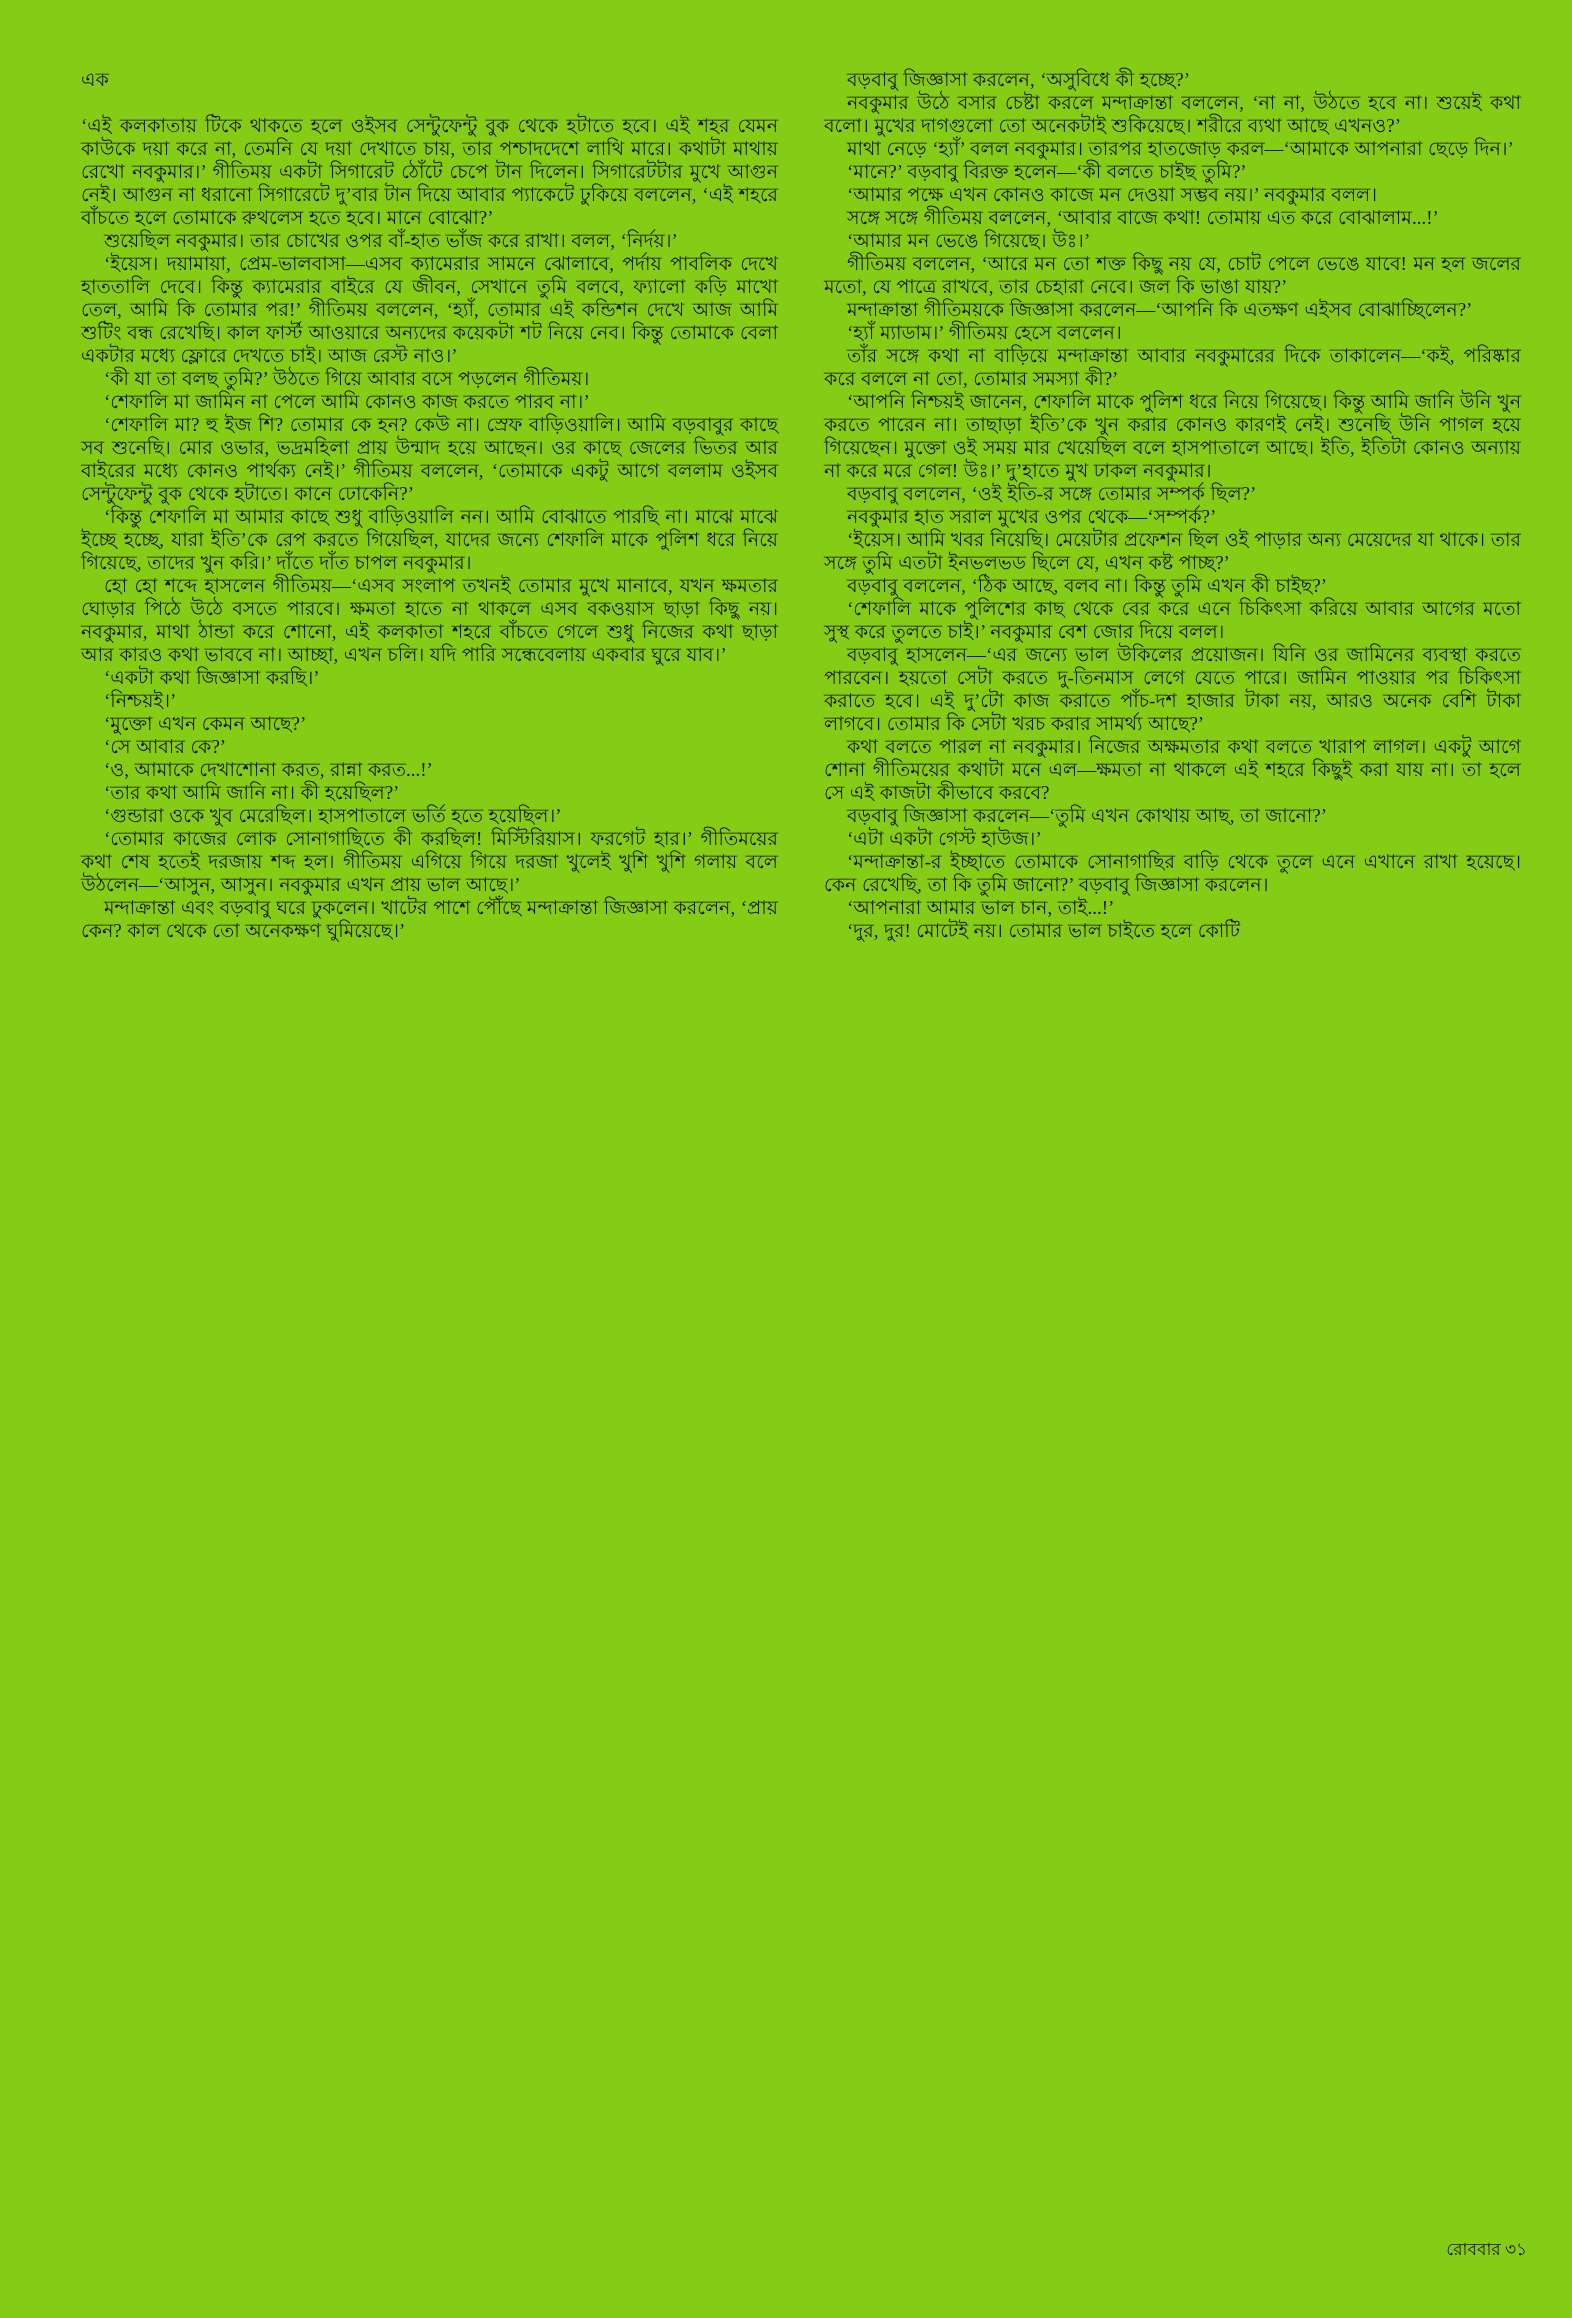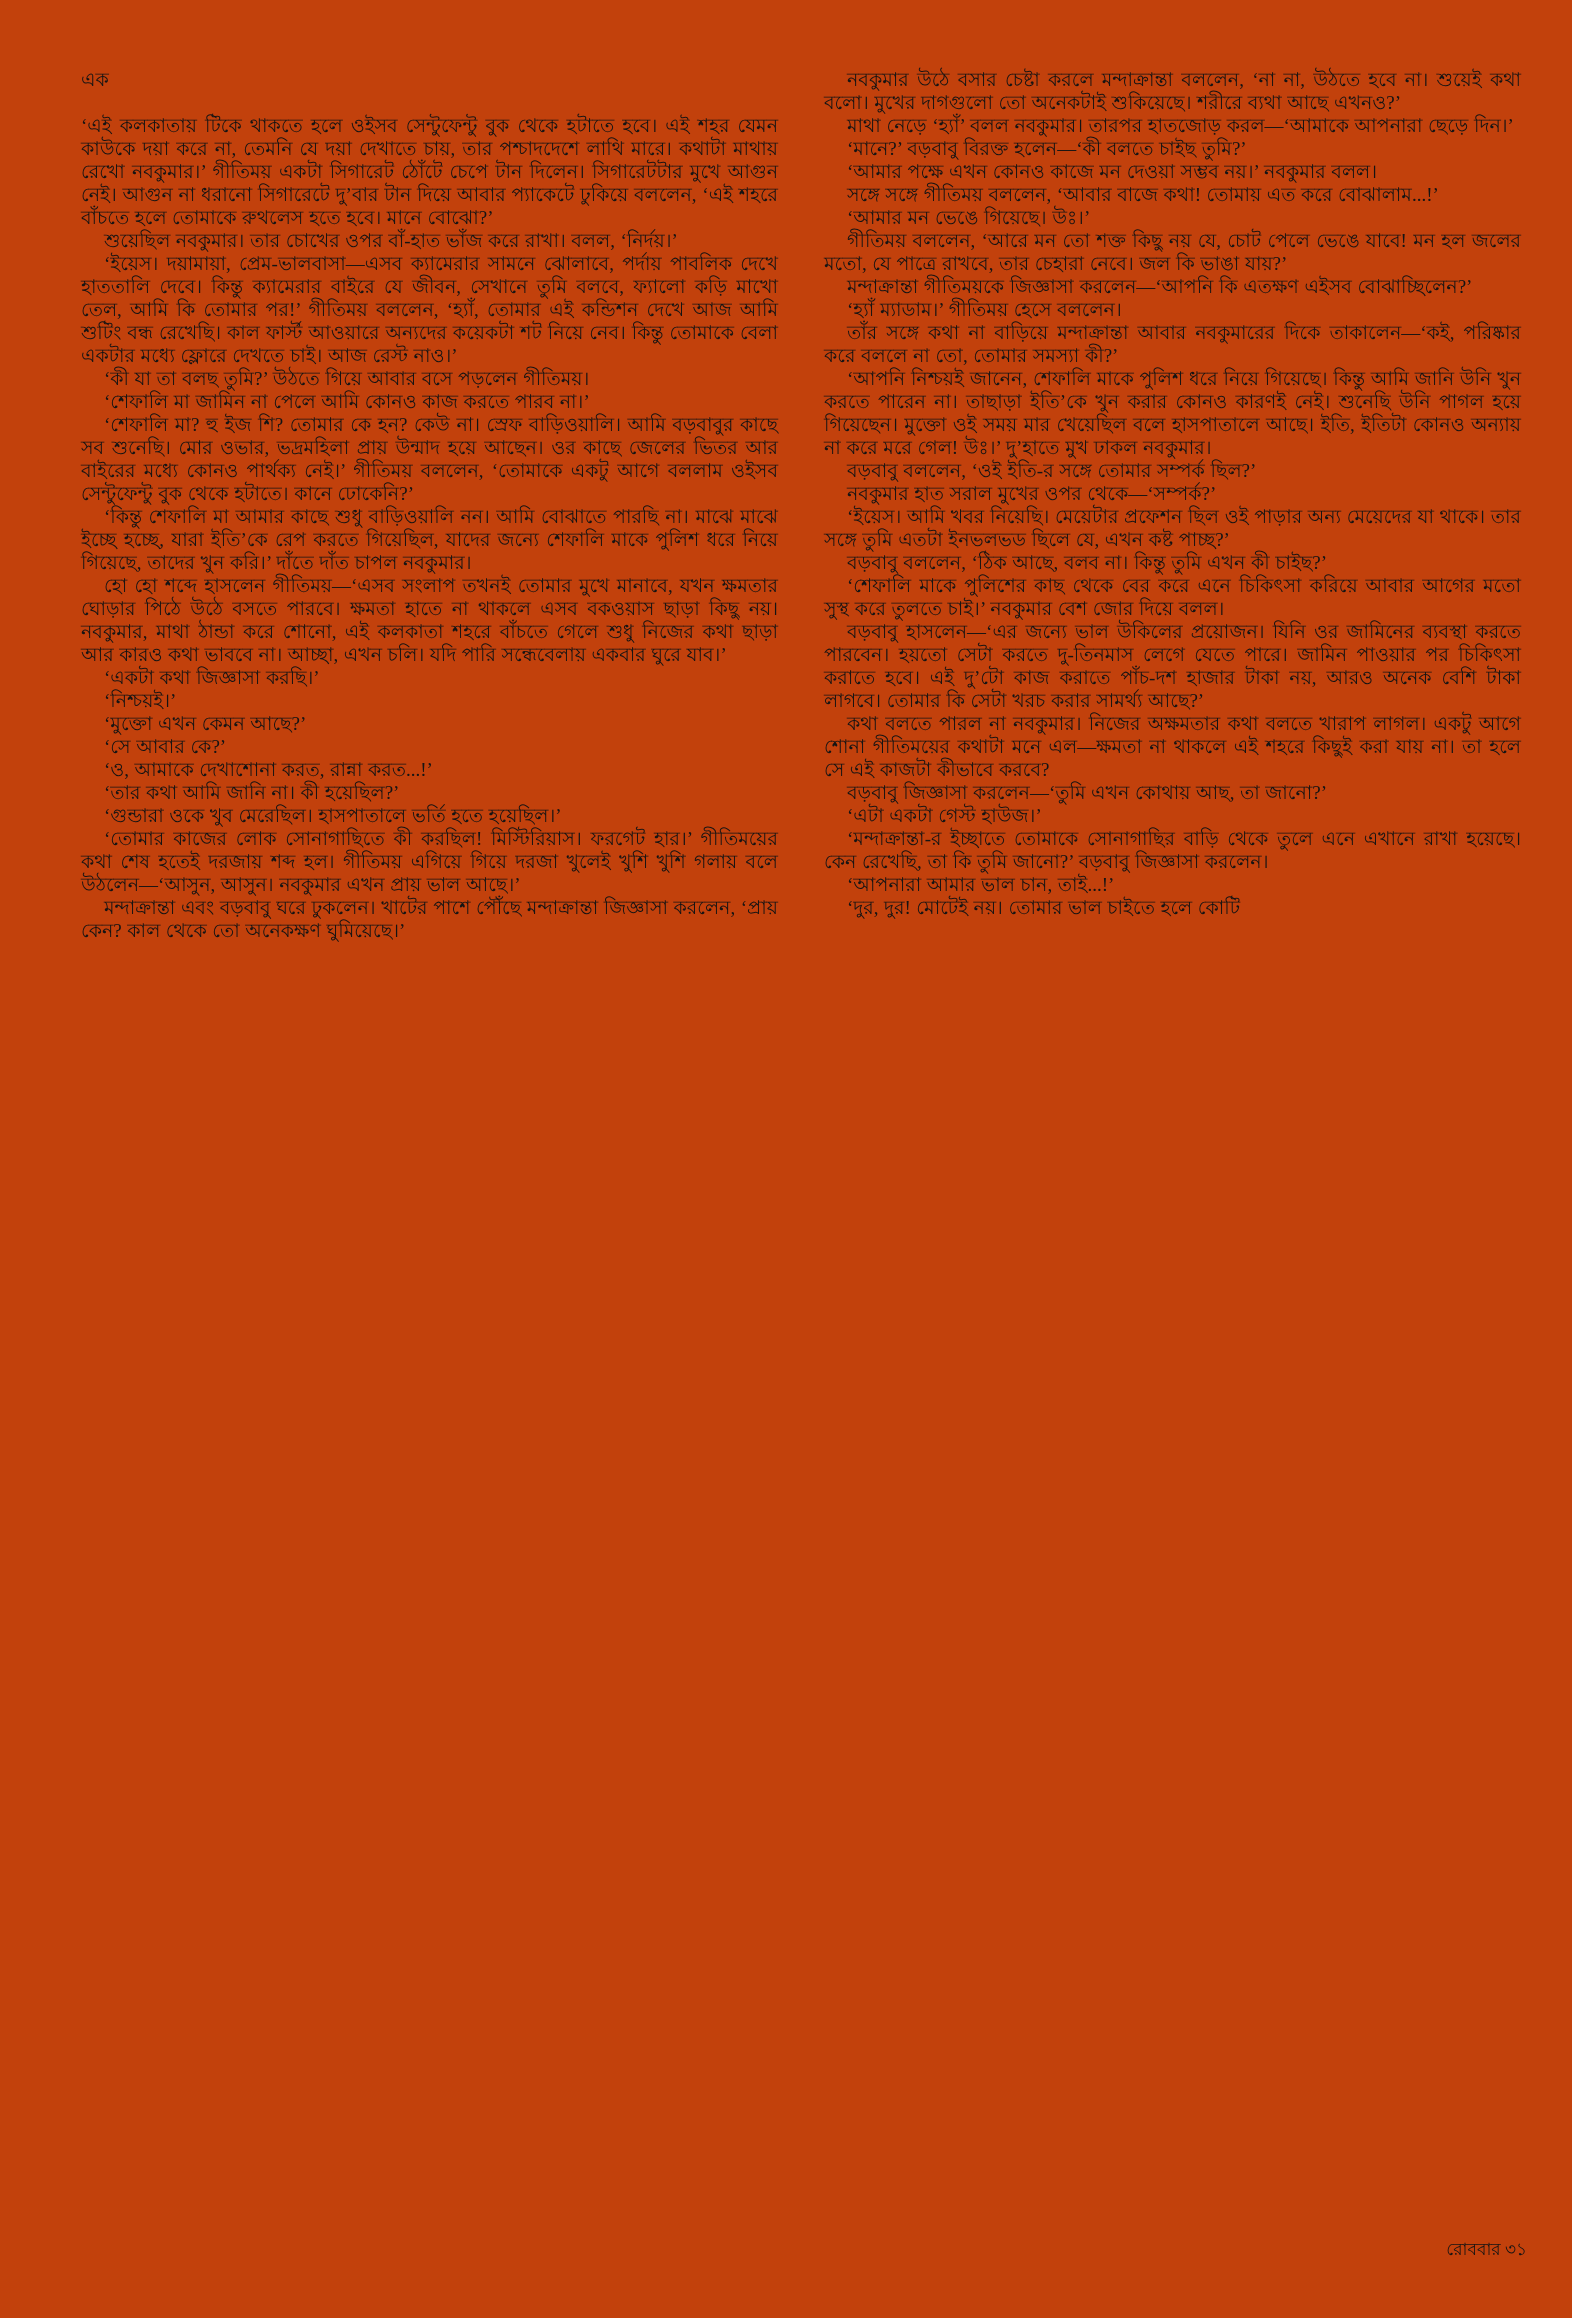--- a/index.html
+++ b/index.html
@@ -5,21 +5,21 @@
   html, body {
     margin: 0;
     padding: 0;
     background: #e8e8e8;
   }
   .page {
     position: relative;
     width: 1573px;
     height: 2319px;
     margin: 0 auto;
-    background: #c2410c;
+    background: #84cc16;
     font-family: "Liberation Serif", "DejaVu Serif", serif;
     color: #141414;
     overflow: hidden;
   }
   .text-area {
     position: absolute;
     left: 81px;
     top: 68px;
     display: flex;
     gap: 46px;
@@ -73,20 +73,21 @@
           <p class="para">‘সে আবার কে?’</p>
           <p class="para">‘ও, আমাকে দেখাশোনা করত, রান্না করত...!’</p>
           <p class="para">‘তার কথা আমি জানি না। কী হয়েছিল?’</p>
           <p class="para">‘গুন্ডারা ওকে খুব মেরেছিল। হাসপাতালে ভর্তি হতে হয়েছিল।’</p>
           <p class="para">‘তোমার কাজের লোক সোনাগাছিতে কী করছিল! মিস্টিরিয়াস। ফরগেট হার।’ গীতিময়ের কথা শেষ হতেই দরজায় শব্দ হল। গীতিময় এগিয়ে গিয়ে দরজা খুলেই খুশি খুশি গলায় বলে উঠলেন—‘আসুন, আসুন। নবকুমার এখন প্রায় ভাল আছে।’</p>
           <p class="para">মন্দাক্রান্তা এবং বড়বাবু ঘরে ঢুকলেন। খাটের পাশে পৌঁছে মন্দাক্রান্তা জিজ্ঞাসা করলেন, ‘প্রায় কেন? কাল থেকে তো অনেকক্ষণ ঘুমিয়েছে।’</p>
         </div>
     </div>
     <div class="col">
       <div class="paras">
+          <p class="para">বড়বাবু জিজ্ঞাসা করলেন, ‘অসুবিধে কী হচ্ছে?’</p>
           <p class="para">নবকুমার উঠে বসার চেষ্টা করলে মন্দাক্রান্তা বললেন, ‘না না, উঠতে হবে না। শুয়েই কথা বলো। মুখের দাগগুলো তো অনেকটাই শুকিয়েছে। শরীরে ব্যথা আছে এখনও?’</p>
           <p class="para">মাথা নেড়ে ‘হ্যাঁ’ বলল নবকুমার। তারপর হাতজোড় করল—‘আমাকে আপনারা ছেড়ে দিন।’</p>
           <p class="para">‘মানে?’ বড়বাবু বিরক্ত হলেন—‘কী বলতে চাইছ তুমি?’</p>
           <p class="para">‘আমার পক্ষে এখন কোনও কাজে মন দেওয়া সম্ভব নয়।’ নবকুমার বলল।</p>
           <p class="para">সঙ্গে সঙ্গে গীতিময় বললেন, ‘আবার বাজে কথা! তোমায় এত করে বোঝালাম...!’</p>
           <p class="para">‘আমার মন ভেঙে গিয়েছে। উঃ।’</p>
           <p class="para">গীতিময় বললেন, ‘আরে মন তো শক্ত কিছু নয় যে, চোট পেলে ভেঙে যাবে! মন হল জলের মতো, যে পাত্রে রাখবে, তার চেহারা নেবে। জল কি ভাঙা যায়?’</p>
           <p class="para">মন্দাক্রান্তা গীতিময়কে জিজ্ঞাসা করলেন—‘আপনি কি এতক্ষণ এইসব বোঝাচ্ছিলেন?’</p>
           <p class="para">‘হ্যাঁ ম্যাডাম।’ গীতিময় হেসে বললেন।</p>
           <p class="para">তাঁর সঙ্গে কথা না বাড়িয়ে মন্দাক্রান্তা আবার নবকুমারের দিকে তাকালেন—‘কই, পরিষ্কার করে বললে না তো, তোমার সমস্যা কী?’</p>

